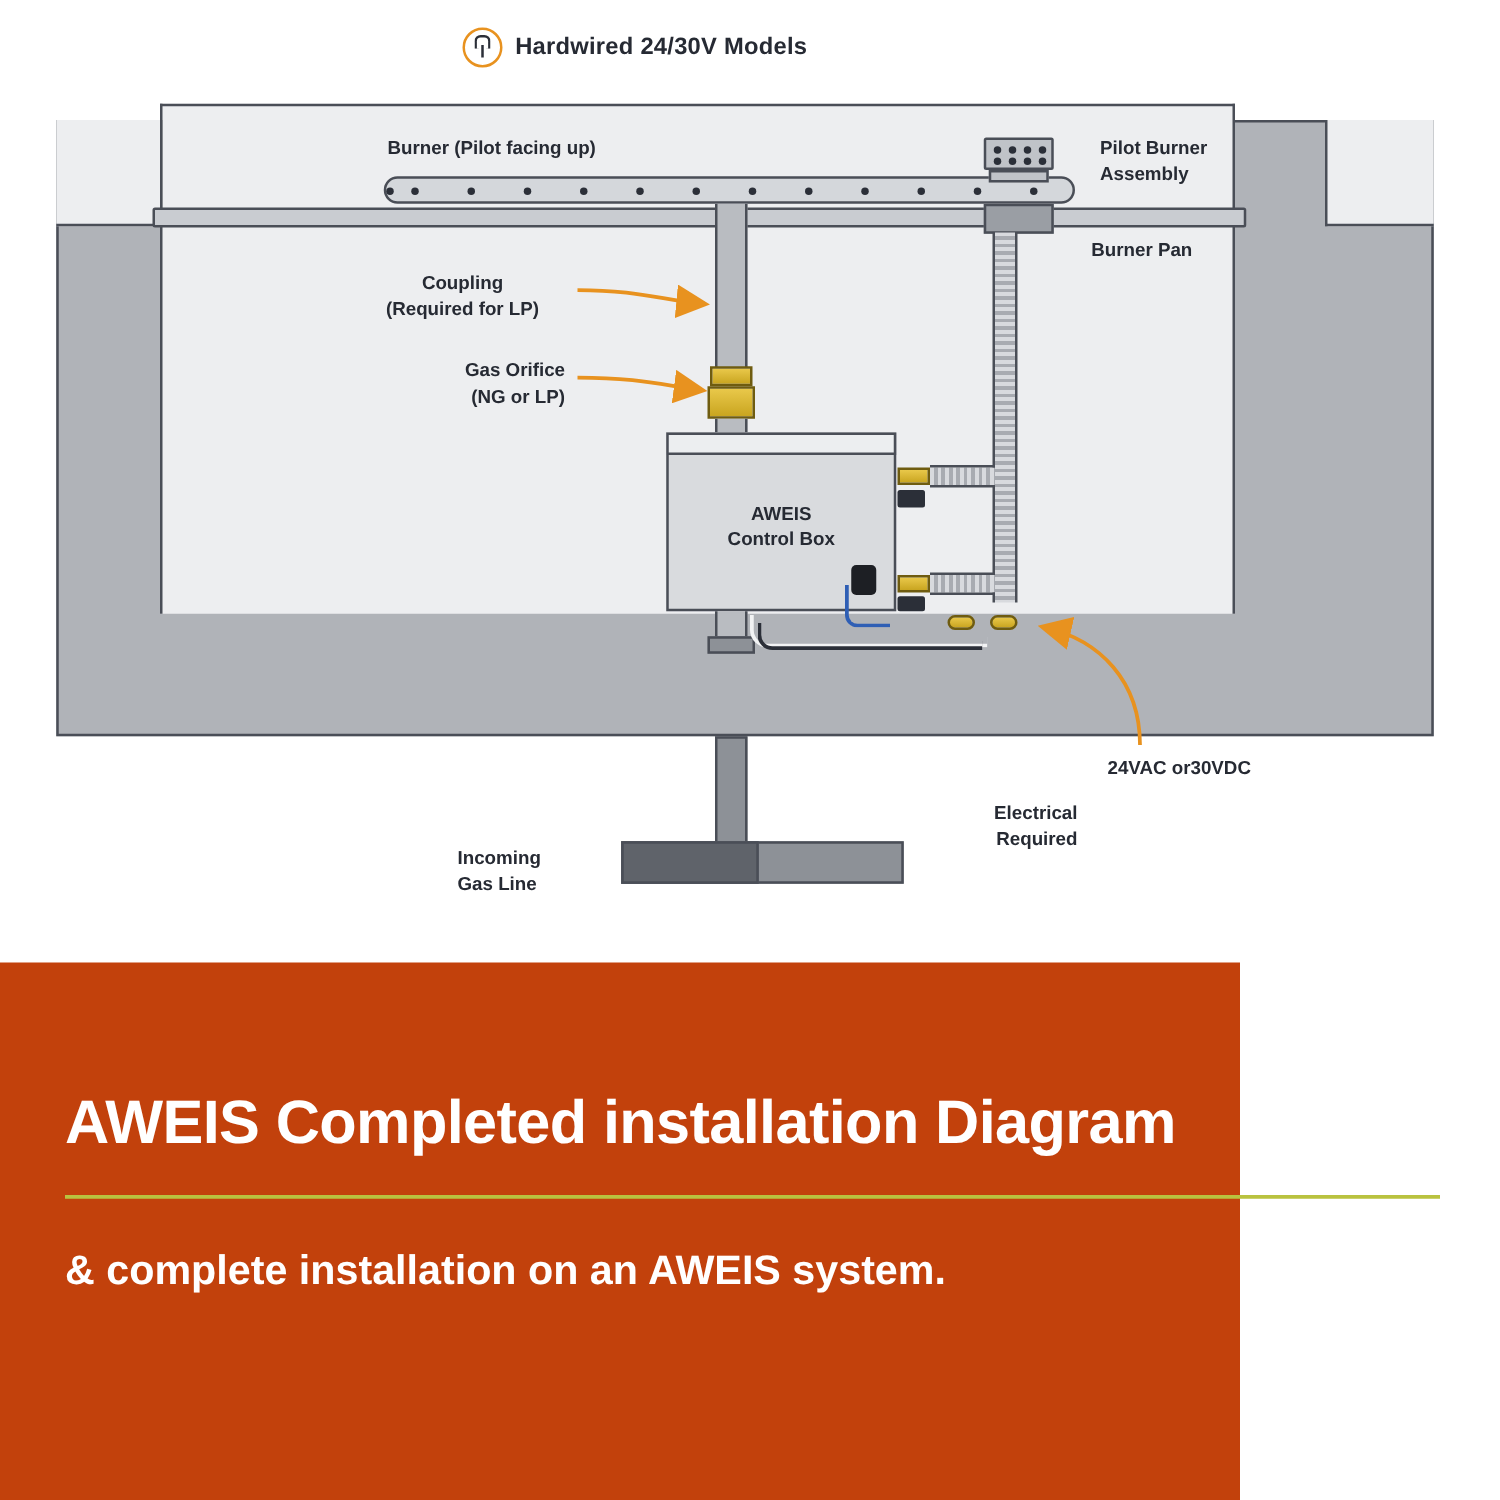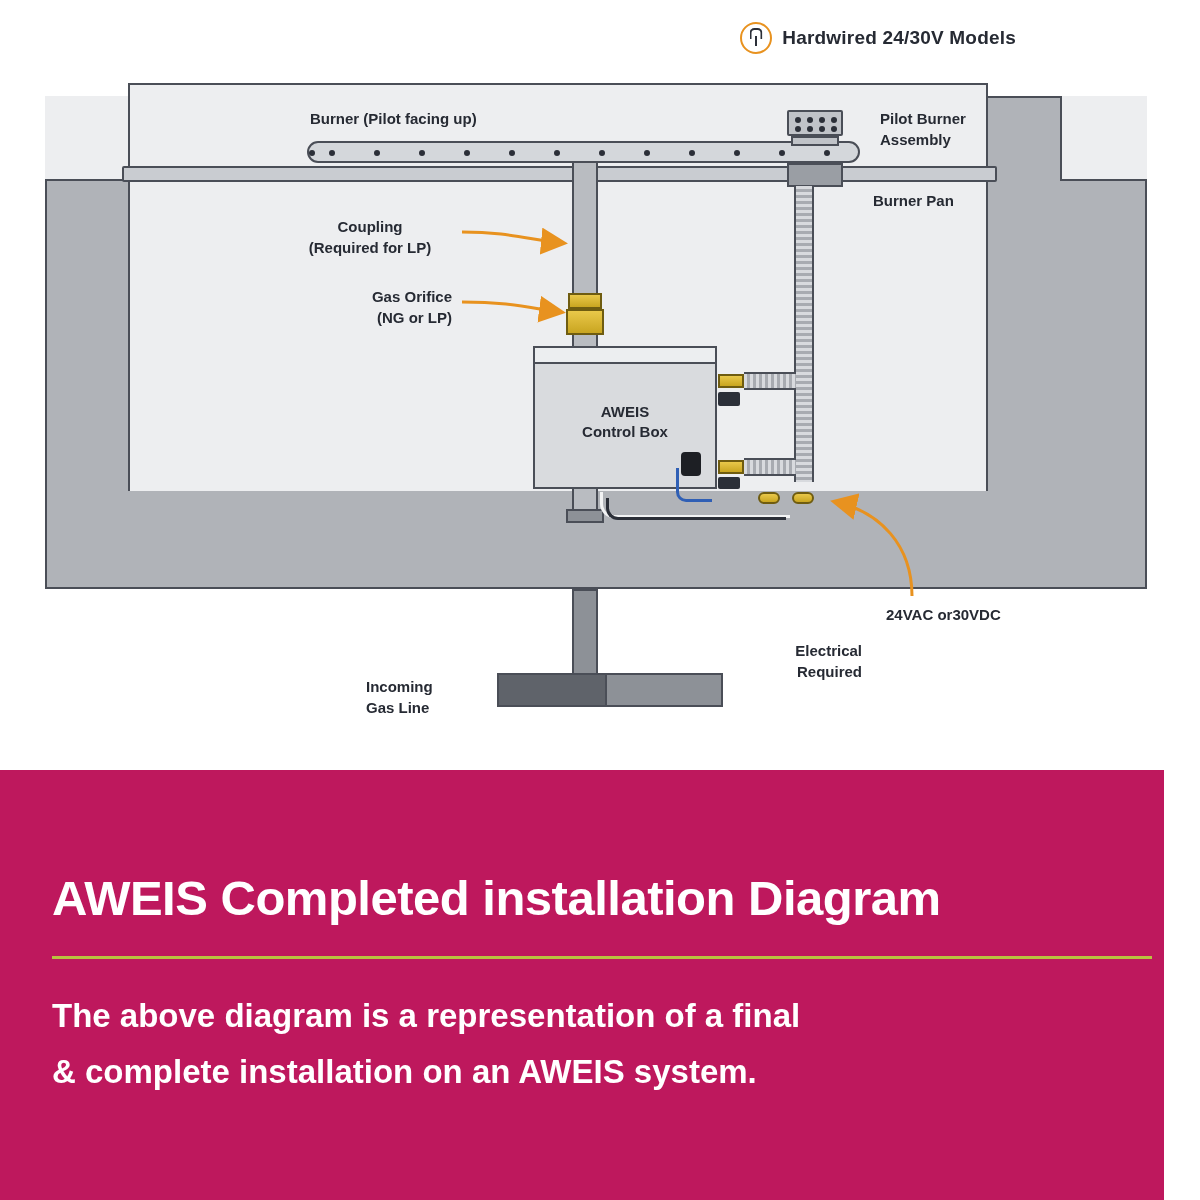--- a/index.html
+++ b/index.html
@@ -25,21 +25,21 @@
     left: 0; top: 0;
     width: 1200px;
     height: 770px;
     background: #ffffff;
   }
 
   .hdr {
     position: absolute;
     left: 0; top: 22px;
     width: 1016px;
-    text-align: right;
+    text-align: center;
     font-size: 19px;
     font-weight: bold;
     color: #262a33;
     letter-spacing: .2px;
   }
   .hdr .plug {
     display: inline-block;
     width: 28px; height: 28px;
     border: 2px solid #e8921f;
     border-radius: 50%;
@@ -388,22 +388,22 @@
     position: absolute;
     left: 0; top: 0;
     width: 1200px; height: 770px;
     pointer-events: none;
   }
 
   
   #caption {
     position: absolute;
     left: 0; top: 770px;
-    width: 1164px; height: 430px;
-    background: #be185d;
+    width: 992px; height: 430px;
+    background: #c2410c;
     box-sizing: border-box;
     padding: 0 52px;
   }
   #caption-title {
     position: absolute;
     left: 52px; top: 100px;
     width: 1100px;
     color: #ffffff;
     font-size: 49px;
     font-weight: bold;
@@ -538,18 +538,17 @@
       <path d="M462,232 C510,232 530,240 562,243" stroke="#e8921f" stroke-width="3" fill="none" marker-end="url(#ah)"></path>
       <path d="M462,302 C510,302 530,308 560,312" stroke="#e8921f" stroke-width="3" fill="none" marker-end="url(#ah)"></path>
       <path d="M912,596 C912,545 880,512 836,502" stroke="#e8921f" stroke-width="3" fill="none" marker-end="url(#ah)"></path>
     </svg>
   </div>
 
   <div id="caption">
     <div id="caption-title">AWEIS Completed installation Diagram</div>
     <div id="caption-rule"></div>
     <div id="caption-body">
-      <div>The above diagram is a representation of a final</div>
       <div>&amp; complete installation on an AWEIS system.</div>
     </div>
   </div>
 
 </div>
 
 </body></html>

